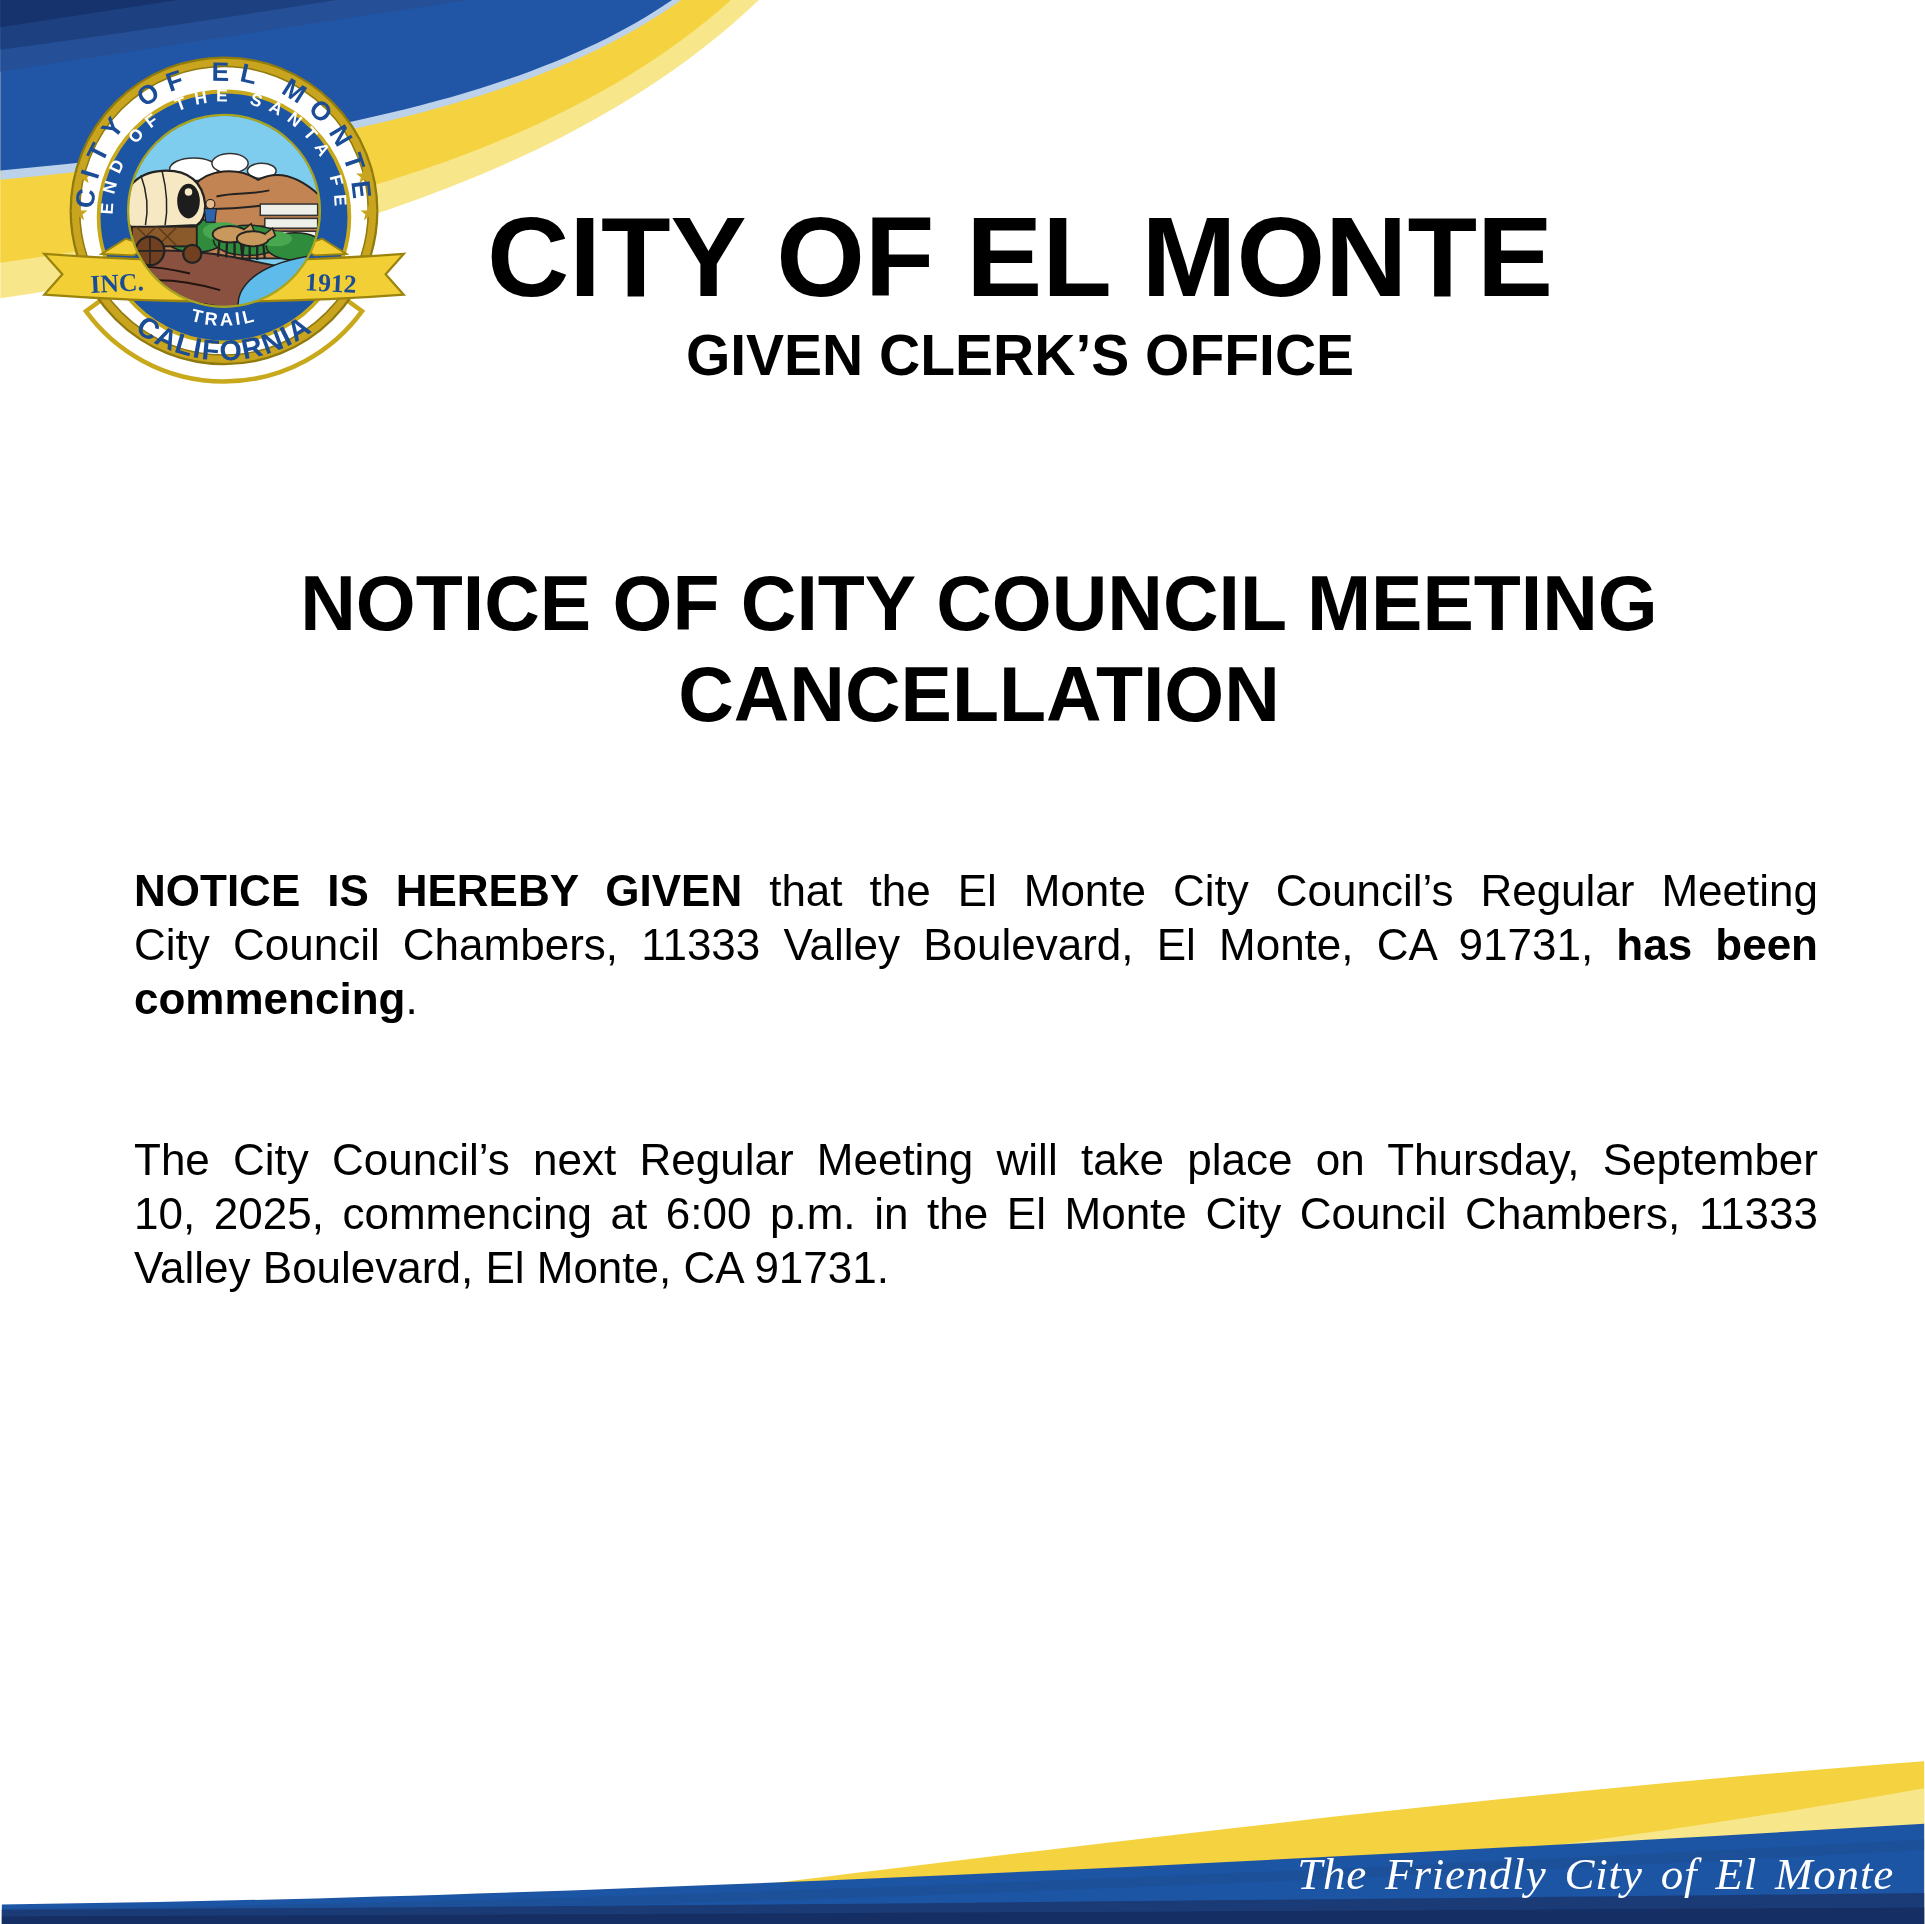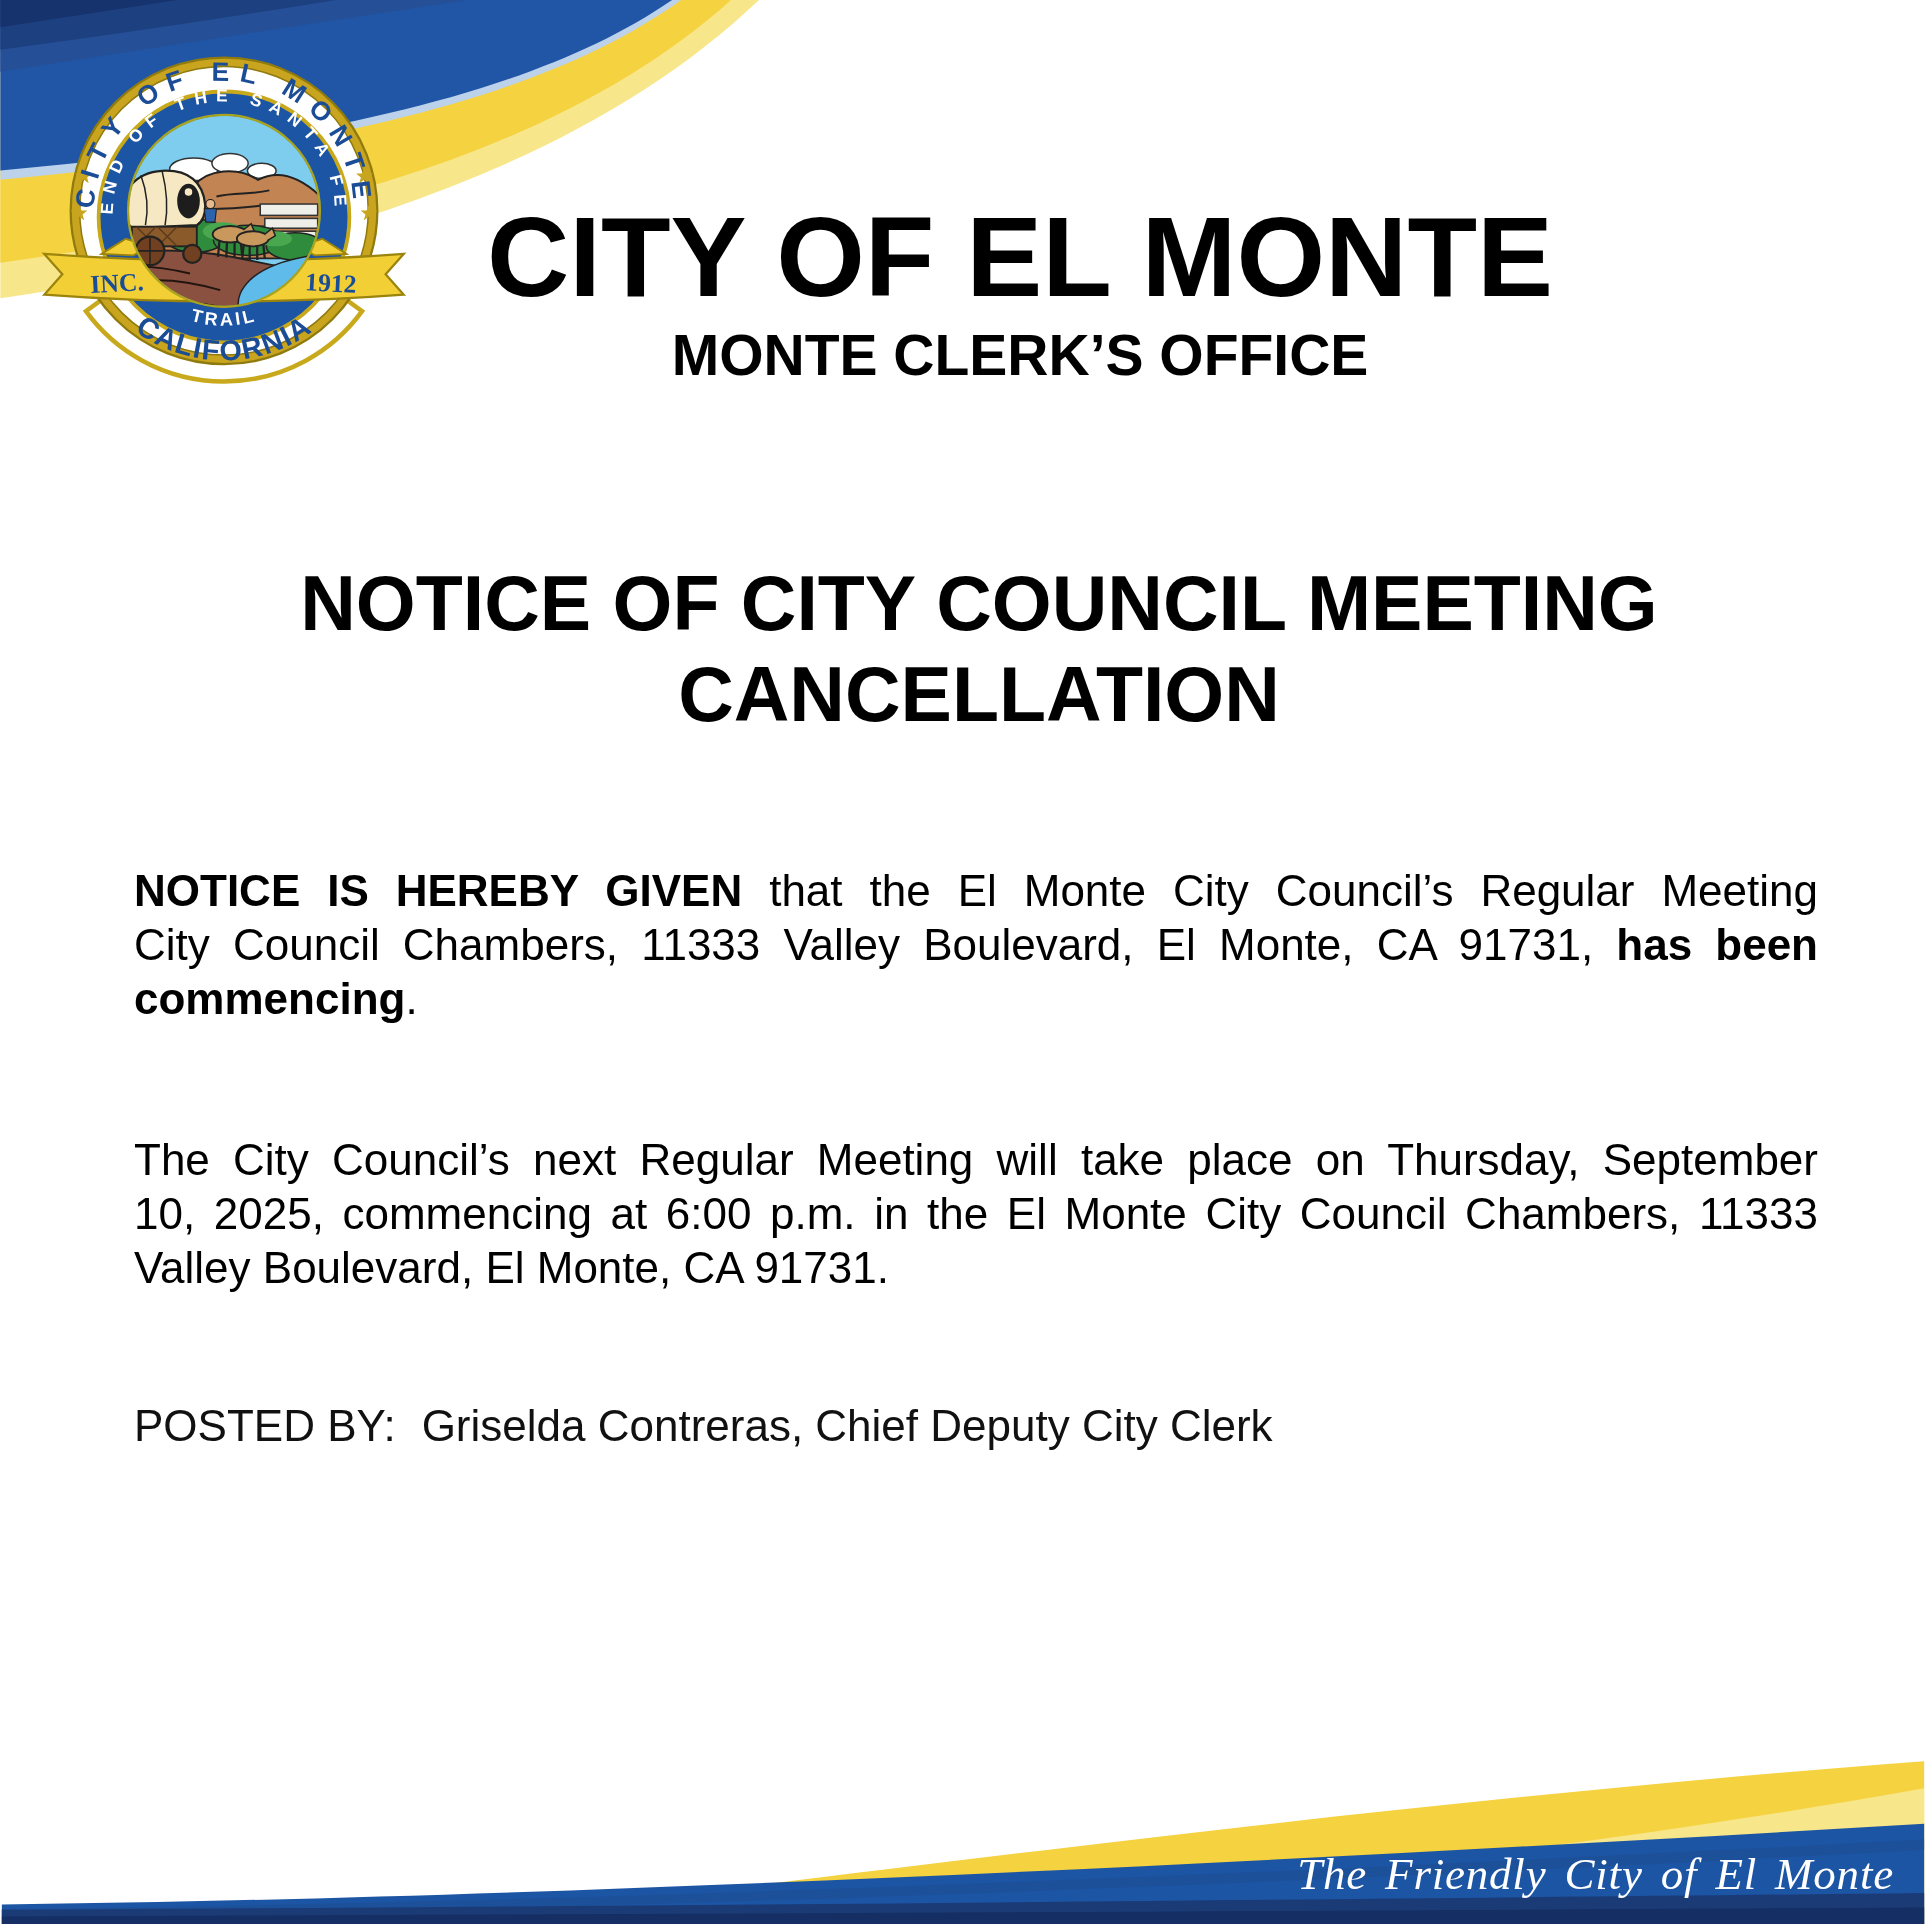--- a/index.html
+++ b/index.html
@@ -156,39 +156,38 @@
     </text>
     <text font-size="24" font-weight="700" fill="#FFFFFF" letter-spacing="4" font-family="Liberation Sans, DejaVu Sans, sans-serif">
       <textPath href="#arcTrail" startOffset="50%" text-anchor="middle">TRAIL</textPath>
     </text>
     <text font-size="38" font-weight="700" fill="#1B4C96" letter-spacing="2" font-family="Liberation Sans, DejaVu Sans, sans-serif">
       <textPath href="#arcCal" startOffset="50%" text-anchor="middle">CALIFORNIA</textPath>
     </text>
   </svg>
 
   <div class="abs org-title">CITY OF EL MONTE</div>
-  <div class="abs dept-subtitle">MONTE CLERK’S OFFICE</div>
+  <div class="abs dept-subtitle">GIVEN CLERK’S OFFICE</div>
 
   <div class="abs notice-heading">
     <div>NOTICE OF CITY COUNCIL MEETING</div>
     <div>CANCELLATION</div>
   </div>
 
   <div class="abs body-block p1">
       <div class="jline"><b>NOTICE IS HEREBY GIVEN</b><span> that the El Monte City Council’s Regular Meeting</span></div>
       <div class="jline"><span>City Council Chambers, 11333 Valley Boulevard, El Monte, CA 91731, </span><b>has been</b></div>
       <div class="jline jlast"><b>commencing</b><span>.</span></div>
     </div>
   <div class="abs body-block p2">
       <div class="jline"><span>The City Council’s next Regular Meeting will take place on Thursday, September</span></div>
       <div class="jline"><span>10, 2025, commencing at 6:00 p.m. in the El Monte City Council Chambers, 11333</span></div>
       <div class="jline jlast"><span>Valley Boulevard, El Monte, CA 91731.</span></div>
     </div>
 
-  <div class="abs posted-line"><span>POSTED BY:</span><span class="gap"></span><span>Griselda Contreras, Chief Deputy City Clerk</span></div>
 
   <svg class="abs" style="left:0;top:1728px" width="1926" height="196" viewBox="0 0 2550 260" aria-hidden="true">
     <path d="M 560,260 C 1050,208 1750,105 2550,44 L 2550,260 Z" fill="#F5D23F"></path>
     <path d="M 1040,260 C 1580,222 2130,155 2550,80 L 2550,260 Z" fill="#F8E68A"></path>
     <path d="M 0,234 C 650,227 1550,186 2550,127 L 2550,260 L 0,260 Z" fill="#1D55A5"></path>
     <path d="M 0,240 C 700,234 1650,196 2550,148 L 2550,162 C 1650,210 700,246 0,250 Z" fill="#1B4C90" opacity="0.55"></path>
     <path d="M 0,241 C 800,237 1800,227 2550,219 L 2550,260 L 0,260 Z" fill="#1B3B76"></path>
     <path d="M 0,250 C 900,247 1900,242 2550,238 L 2550,260 L 0,260 Z" fill="#152E63"></path>
   </svg>
 

